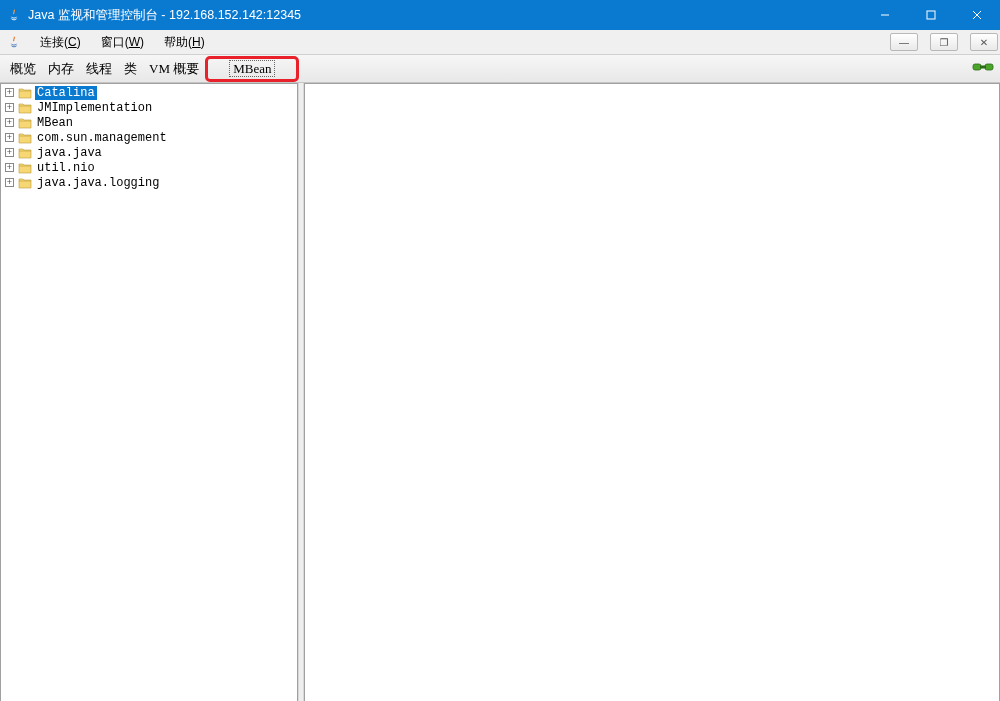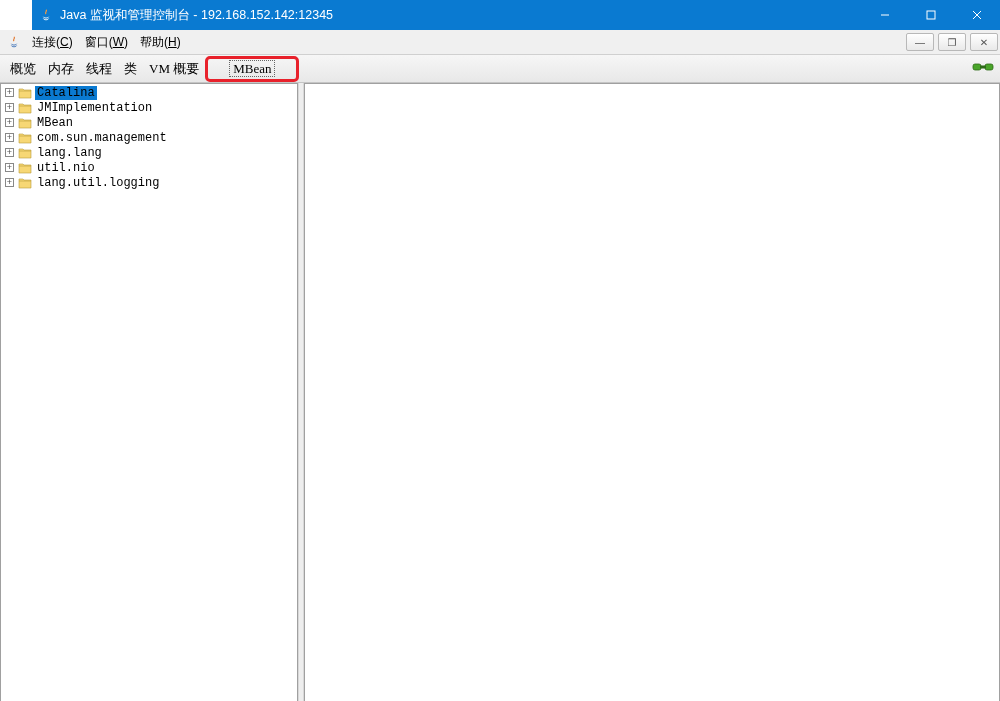--- a/index.html
+++ b/index.html
@@ -5,21 +5,20 @@
   * { box-sizing: border-box; margin: 0; padding: 0; }
   html, body { width: 1000px; height: 701px; overflow: hidden; font-family: "Microsoft YaHei", "SimSun", sans-serif; font-size: 12px; background: #fff; }
   
   .titlebar {
     height: 30px;
     background: #0a7ad1;
     color: #fff;
     display: flex;
     align-items: center;
     padding-left: 6px;
-    margin-left: 32px;
   }
   .titlebar .java-icon {
     width: 16px; height: 16px;
     margin-right: 6px;
     display: flex; align-items:center; justify-content:center;
   }
   .titlebar .title-text { font-size: 12.5px; flex: 1; }
   .titlebar .win-controls { display: flex; height: 100%; }
   .titlebar .win-btn {
     width: 46px; height: 100%;
@@ -28,20 +27,21 @@
   }
   .titlebar .win-btn svg { stroke: #fff; }
   
   .menubar {
     height: 24px;
     background: #f0f0f0;
     border-bottom: 1px solid #d0d0d0;
     display: flex;
     align-items: center;
     padding: 12px 2px;
+    gap: 8px;
   }
   .menubar .java-icon-sm {
     width: 16px; height: 16px; margin: 0 4px;
     display:flex; align-items:center; justify-content:center;
   }
   .menubar .menu-item {
     padding: 2px 6px;
     font-size: 12px;
   }
   .menubar .mnemonic { text-decoration: underline; }
@@ -134,21 +134,21 @@
     margin-right: 3px;
   }
   .tree-row .node-label {
     font-family: "Courier New", "SimSun", monospace;
     font-size: 12px;
     padding: 0 2px;
     white-space: nowrap;
   }
   .tree-row.selected .node-label {
     background: #0a7ad1;
-    color: #000000;
+    color: #ffffff;
   }
 </style>
 </head>
 <body>
 
 <div class="titlebar">
   <span class="java-icon">
     <svg width="14" height="14" viewBox="0 0 16 16">
       <path d="M5 10c0 2 6 2 6 0M5 12c0 2 6 2 6 0" stroke="#fff" stroke-width="1" fill="none"></path>
       <path d="M8 2c2 2-2 3 0 5" stroke="#ff9c3a" stroke-width="1.3" fill="none"></path>
@@ -248,34 +248,34 @@
   <path d="M1 4h12" stroke="#b89a3a" stroke-width="0.6"></path>
 </svg></span>
         <span class="node-label">com.sun.management</span>
       </div>
       <div class="tree-row">
         <span class="expander">+</span>
         <span class="folder-icon"><svg width="14" height="12" viewBox="0 0 14 12">
   <path d="M1 2h4l1 1h7v8H1z" fill="#f7d774" stroke="#b89a3a" stroke-width="0.6"></path>
   <path d="M1 4h12" stroke="#b89a3a" stroke-width="0.6"></path>
 </svg></span>
-        <span class="node-label">lang.lang</span>
+        <span class="node-label">java.java</span>
       </div>
       <div class="tree-row">
         <span class="expander">+</span>
         <span class="folder-icon"><svg width="14" height="12" viewBox="0 0 14 12">
   <path d="M1 2h4l1 1h7v8H1z" fill="#f7d774" stroke="#b89a3a" stroke-width="0.6"></path>
   <path d="M1 4h12" stroke="#b89a3a" stroke-width="0.6"></path>
 </svg></span>
         <span class="node-label">util.nio</span>
       </div>
       <div class="tree-row">
         <span class="expander">+</span>
         <span class="folder-icon"><svg width="14" height="12" viewBox="0 0 14 12">
   <path d="M1 2h4l1 1h7v8H1z" fill="#f7d774" stroke="#b89a3a" stroke-width="0.6"></path>
   <path d="M1 4h12" stroke="#b89a3a" stroke-width="0.6"></path>
 </svg></span>
-        <span class="node-label">lang.util.logging</span>
+        <span class="node-label">java.java.logging</span>
       </div>
     </div>
   <div class="splitter"></div>
   <div class="detail-panel"></div>
 </div>
 
 </body></html>

